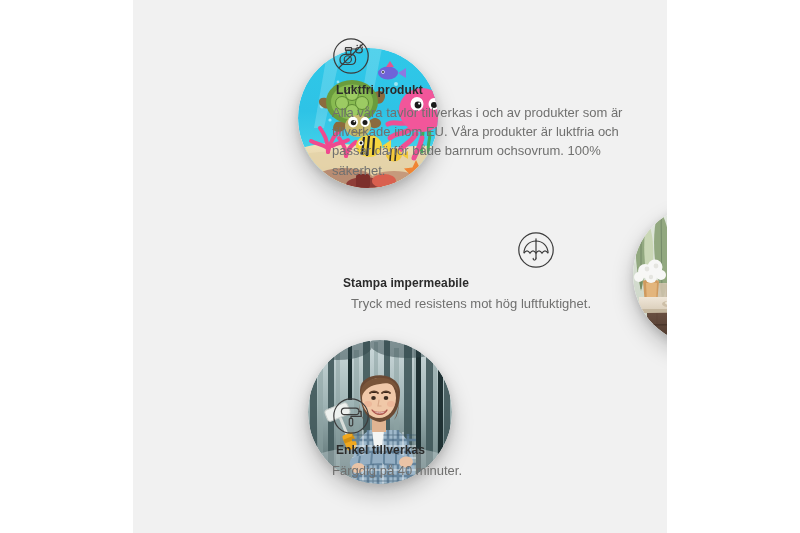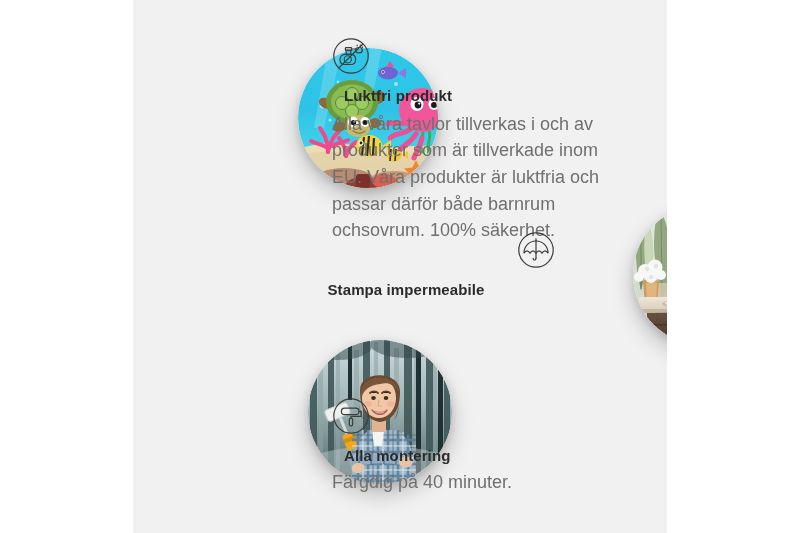--- a/index.html
+++ b/index.html
@@ -47,31 +47,31 @@
     height: 38px;
     display: block;
   }
   .icon-wrap svg {
     display: block;
     width: 38px;
     height: 38px;
   }
 
   .f-title {
-    font-size: 15px;
+    font-size: 12px;
     font-weight: bold;
     color: #2b2b2b;
     letter-spacing: 0.1px;
-    margin: 12px;
+    margin: 4px;
     line-height: 1.25;
     white-space: nowrap;
   }
 
   .f-body {
-    font-size: 18px;
+    font-size: 13px;
     color: #70706f;
     line-height: 1.48;
     margin: 0;
   }
 
   
   #feature-odourless .feature-text { left: 0; top: 0; width: 300px; text-align: left; }
   #feature-odourless { left: 199px; top: 37px; }
   #feature-odourless .icon-wrap { margin-left: 0px; margin-bottom: 8px; }
   #feature-odourless .f-title { margin-bottom: 5px; }
@@ -535,32 +535,33 @@
           <path d="M7,22.2 C9,19.2 11,19.2 13,22.2 C15,19.2 17,19.2 19,22.2 C21,19.2 23,19.2 25,22.2 C27,19.2 29,19.2 31,22.2" fill="none" stroke="#3c3c3c" stroke-width="1.2"></path>
 
           <path d="M19,10 L19,27.2" stroke="#3c3c3c" stroke-width="1.2" stroke-linecap="round"></path>
 
           <path d="M19,27.2 C19,29.6 16.2,29.6 16.2,27.4" fill="none" stroke="#3c3c3c" stroke-width="1.2" stroke-linecap="round"></path>
 
           <path d="M19,10 L19,7.8" stroke="#3c3c3c" stroke-width="1.2" stroke-linecap="round"></path>
         </svg>
       </span>
       <p class="f-title">Stampa impermeabile</p>
+      <p class="f-body">Tryck med resistens mot hög luftfuktighet.</p>
     </div>
 
     <div class="feature" id="feature-assembly">
       <span class="icon-wrap">
         <svg viewBox="0 0 38 38" aria-hidden="true">
           <circle cx="19" cy="19" r="17.2" fill="none" stroke="#3c3c3c" stroke-width="1.2"></circle>
 
           <rect x="9.4" y="11.2" width="17.6" height="6.4" rx="3.2" fill="none" stroke="#3c3c3c" stroke-width="1.2"></rect>
 
           <path d="M27,14.4 L29.2,14.4 L29.2,19.4 L19,19.4 L19,21.4" fill="none" stroke="#3c3c3c" stroke-width="1.2" stroke-linejoin="round" stroke-linecap="round"></path>
 
           <rect x="17.3" y="21.4" width="3.4" height="7.4" rx="1.2" fill="none" stroke="#3c3c3c" stroke-width="1.2"></rect>
         </svg>
       </span>
-      <p class="f-title">Alla montering</p>
+      <p class="f-title">Enkel tillverkas</p>
       <p class="f-body">Färgdig på 40 minuter.</p>
     </div>
 
   </div>
 </div>
 
 </body></html>

